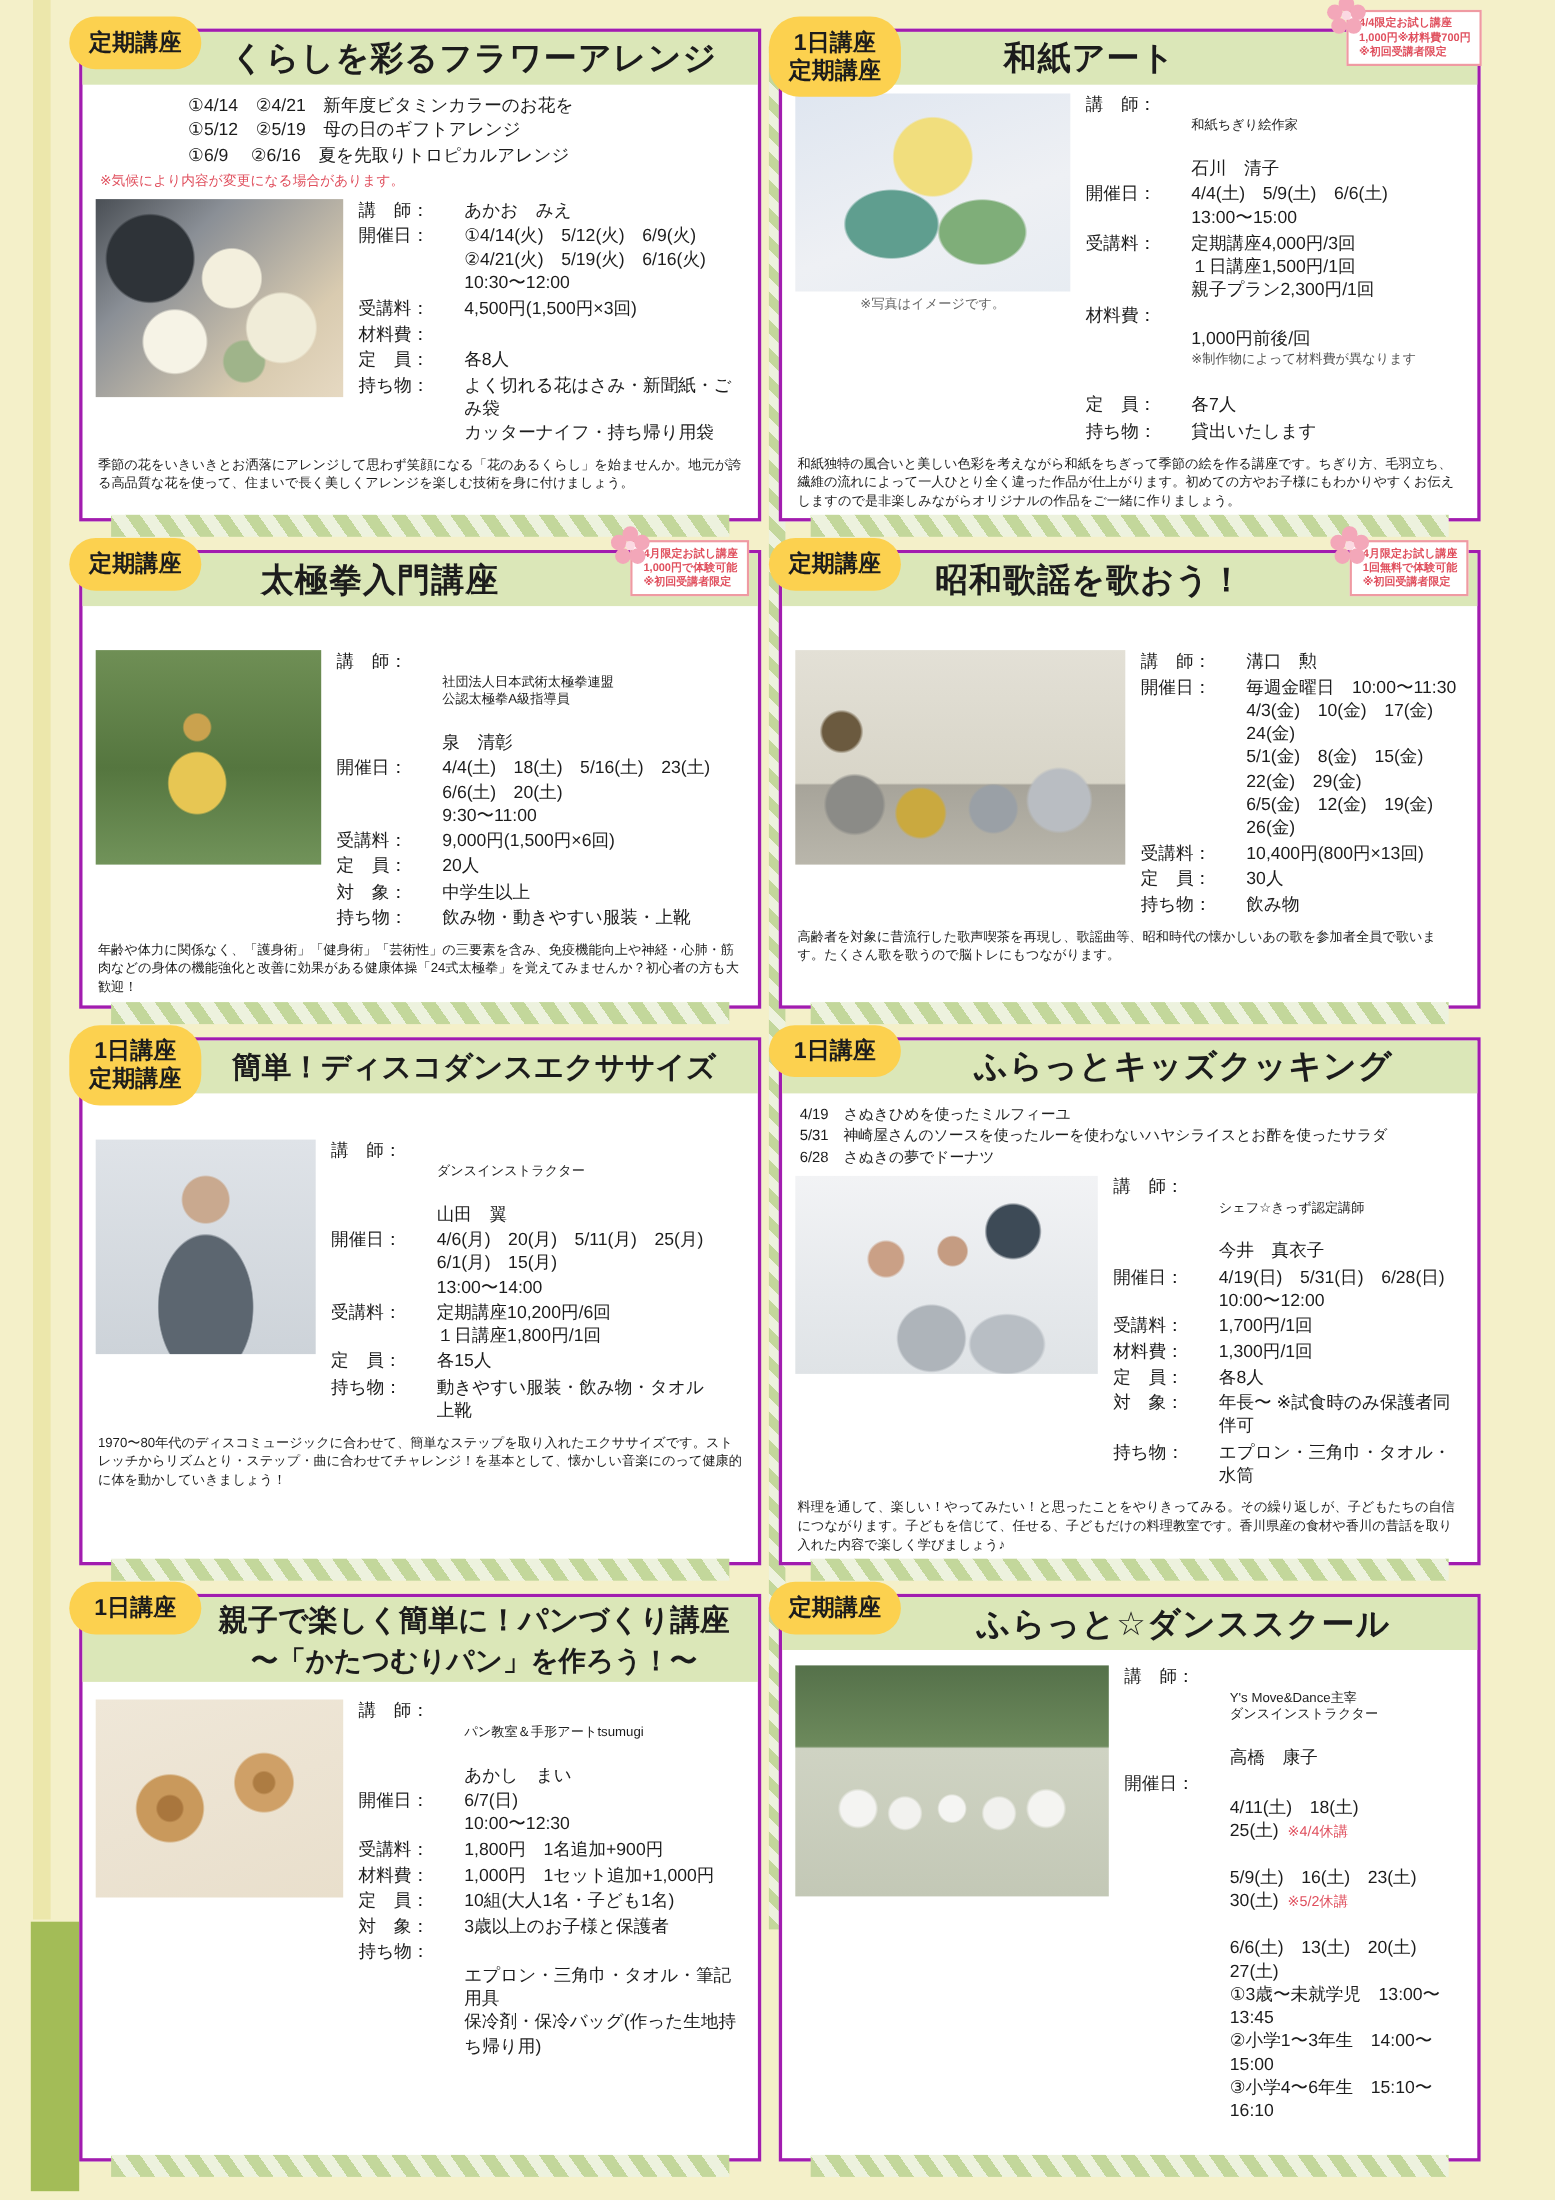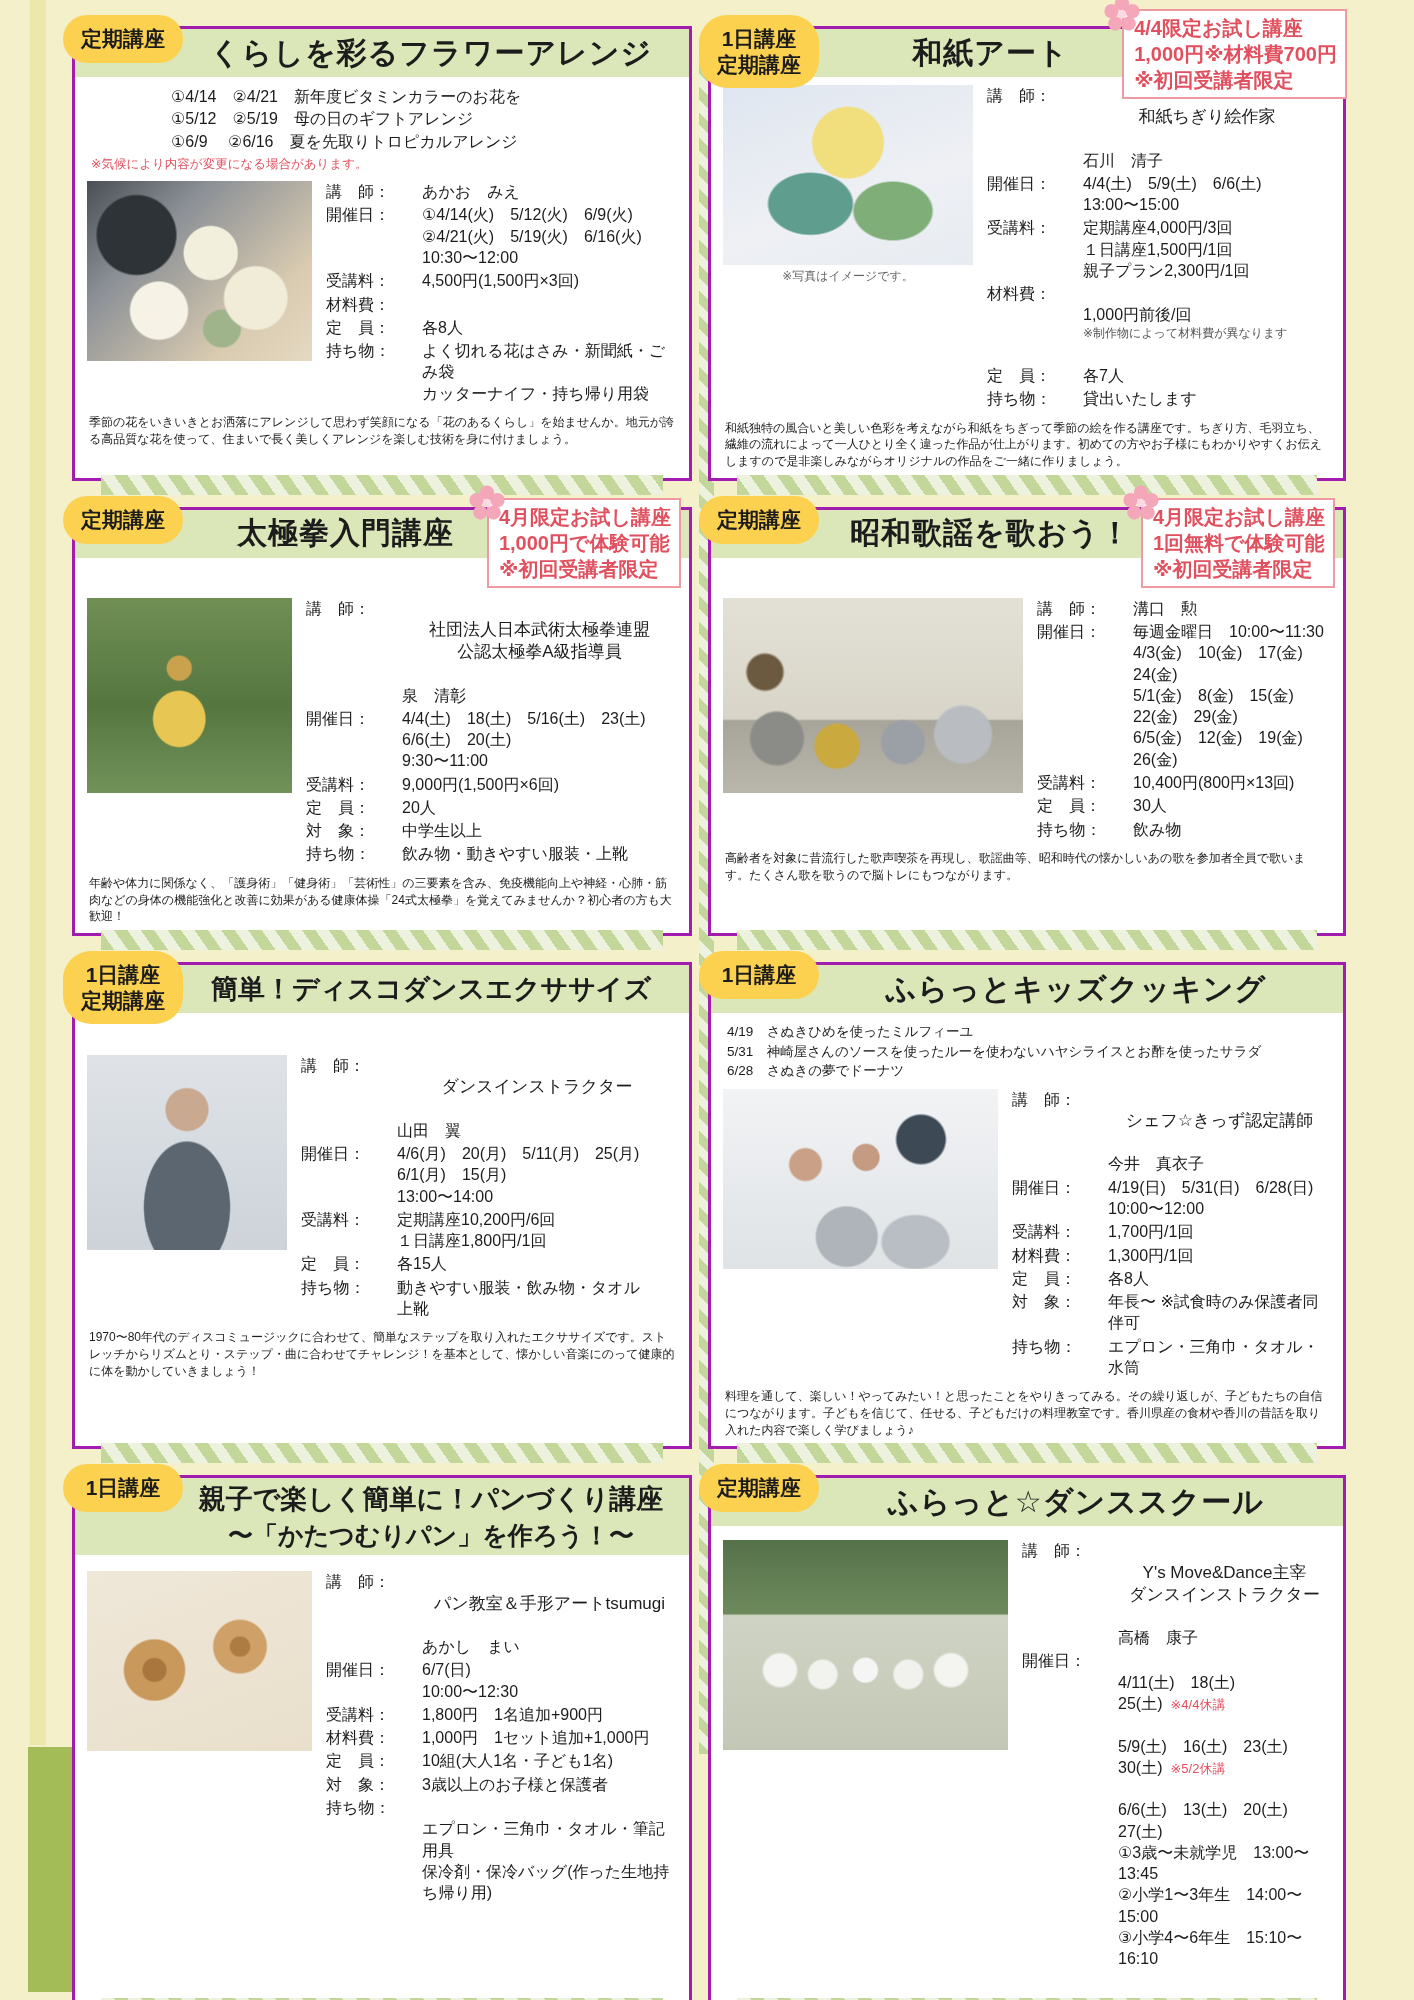--- a/index.html
+++ b/index.html
@@ -17,37 +17,37 @@
   .band{margin:0 -12px;background:#dbe7b8;min-height:48px;display:flex;align-items:center;justify-content:center;
         padding-left:112px;padding-right:14px;}
   .band.pr{padding-right:185px;}
   .band.two{flex-direction:column;justify-content:center;min-height:64px;padding-top:3px;padding-bottom:3px;}
   .title{font-size:30px;font-weight:bold;margin:0;letter-spacing:1px;}
   .title.t-sm{font-size:27px;letter-spacing:0;}
   .subtitle{font-size:25px;font-weight:bold;margin-top:2px;}
   .badge{position:absolute;top:-14px;left:-12px;background:#fcd14f;border-radius:28px;padding:11px 13px;
         text-align:center;font-weight:bold;font-size:21px;line-height:1.22;z-index:3;min-width:94px;}
   .trial{position:absolute;z-index:3;background:#fff;border:2px solid #ef9aa2;color:#e0505e;font-weight:bold;
-        font-size:20px;line-height:1.3;padding:4px 8px 4px 10px;}
+        font-size:10px;line-height:1.3;padding:4px 8px 4px 10px;}
   .trial.tr-out{top:-20px;right:-4px;}
   .trial.tr-in{top:-12px;right:8px;}
   .sakura{position:absolute;left:-21px;top:-16px;}
   .intro{font-size:16px;line-height:1.4;padding:9px 0 0 84px;}
   .intro.small{font-size:13.5px;padding-left:4px;line-height:1.45;}
   .red-note{color:#e0505e;}
   .intro-note{font-size:12.5px;margin-top:3px;padding-left:4px;}
   .bodyrow{display:flex;gap:14px;margin-top:8px;}
   .photocol{flex:0 0 auto;}
   .photo{height:180px;}
   .caption{font-size:12px;color:#666;text-align:center;margin-top:3px;}
   .details{flex:1;font-size:16px;line-height:1.33;}
   .drow{display:flex;margin-bottom:2px;gap:16px;}
   .dlbl{flex:0 0 80px;white-space:pre;}
   .dval{flex:1;white-space:pre-line;}
-  .dpre{display:block;font-size:17px;line-height:1.3;white-space:pre-line;text-align:center;}
+  .dpre{display:block;font-size:12px;line-height:1.3;white-space:pre-line;}
   .dnote{display:block;font-size:12px;color:#555;white-space:pre-line;}
   .schline{white-space:pre-line;}
   .redsm{color:#e0505e;font-size:13px;margin-left:8px;}
   .desc{font-size:12px;line-height:1.4;margin:8px 2px 0;}
   
   .pw200{width:200px}.pw205{width:205px}.pw225{width:225px}.pw250{width:250px}
   .pw275{width:275px}.pw285{width:285px}.pw300{width:300px}
   .h195{height:195px}.h210{height:210px}
   .p1{background-image:radial-gradient(circle at 22% 30%,#2e3338 0 18%,transparent 19%),
       radial-gradient(circle at 32% 72%,#f6f3e6 0 14%,transparent 15%),

